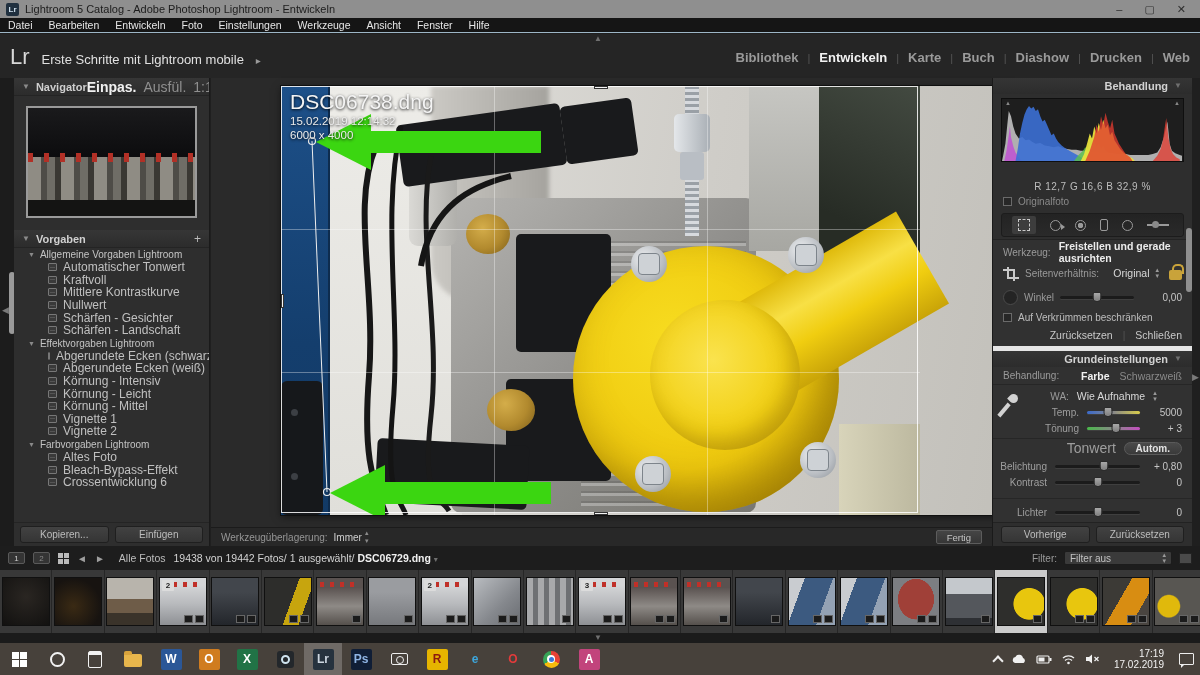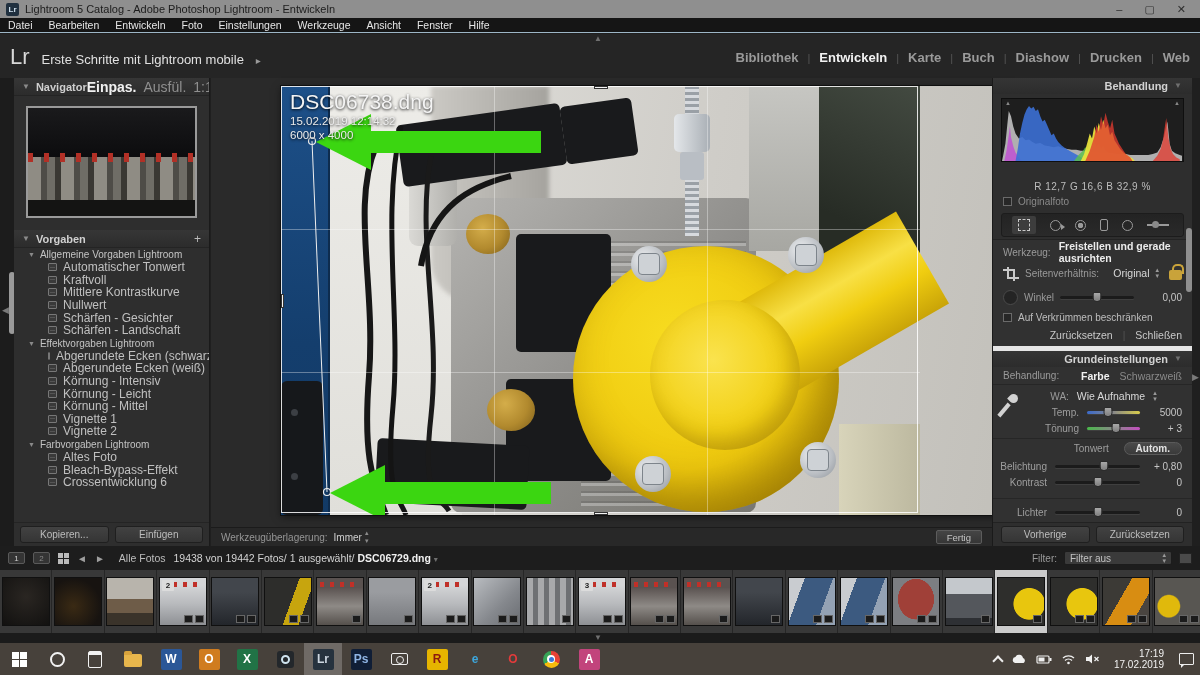--- a/index.html
+++ b/index.html
@@ -151,21 +151,21 @@
   .treat-off { font-size:10.5px; color:#8a8a8a; margin-left:10px; }
   .wb-block { display:flex; padding:3px 10px 2px 6px; gap:4px; border-bottom:1px solid #262626; }
   .dropper { width:22px; height:34px; position:relative; }
   .dropper i { position:absolute; left:3px; top:14px; width:4px; height:16px; background:#d2d2d2; transform:rotate(40deg); }
   .dropper b { position:absolute; left:10px; top:6px; width:9px; height:9px; background:#d2d2d2; border-radius:50% 50% 50% 0; transform:rotate(45deg); }
   .wb-rows { flex:1; }
   .wa-row { display:flex; align-items:center; justify-content:center; gap:8px; height:16px; }
   .wa-lab { font-size:10px; color:#9a9a9a; }
   .wa-val { font-size:10.5px; color:#d8d8d8; }
   .tone-row { display:flex; align-items:center; height:18px; padding:0 10px; }
-  .tone-lab { flex:1; text-align:center; font-size:10px; color:#9e9e9e; padding-left:56px; }
+  .tone-lab { flex:1; text-align:center; font-size:14px; color:#9e9e9e; padding-left:56px; }
   .autom { height:13px; padding:0 11px; background:linear-gradient(#4a4a4a,#3a3a3a); border:1px solid #5a5a5a; border-radius:8px; font-size:10px; color:#e2e2e2; font-weight:bold; display:flex; align-items:center; }
   .sgroup { padding:1px 10px 3px 0; }
   .sgap { height:6px; border-bottom:1px solid #262626; margin-bottom:4px; }
   .rp-buttons { position:absolute; left:0; bottom:0; width:100%; height:24px; background:#2e2e2e; border-top:1px solid #222; display:flex; gap:6px; padding:3px 8px; }
   .right-scroll { position:absolute; left:1186px; top:228px; width:6px; height:64px; background:#8f8f8f; border-radius:3px; }
 
   .edge-arrow { position:absolute; font-size:9px; color:#7a7a7a; }
 
   
   .fbar { position:absolute; left:0; top:546px; width:1200px; height:24px; background:#1d1d1d; display:flex; align-items:center; padding:0 8px; gap:8px; }

